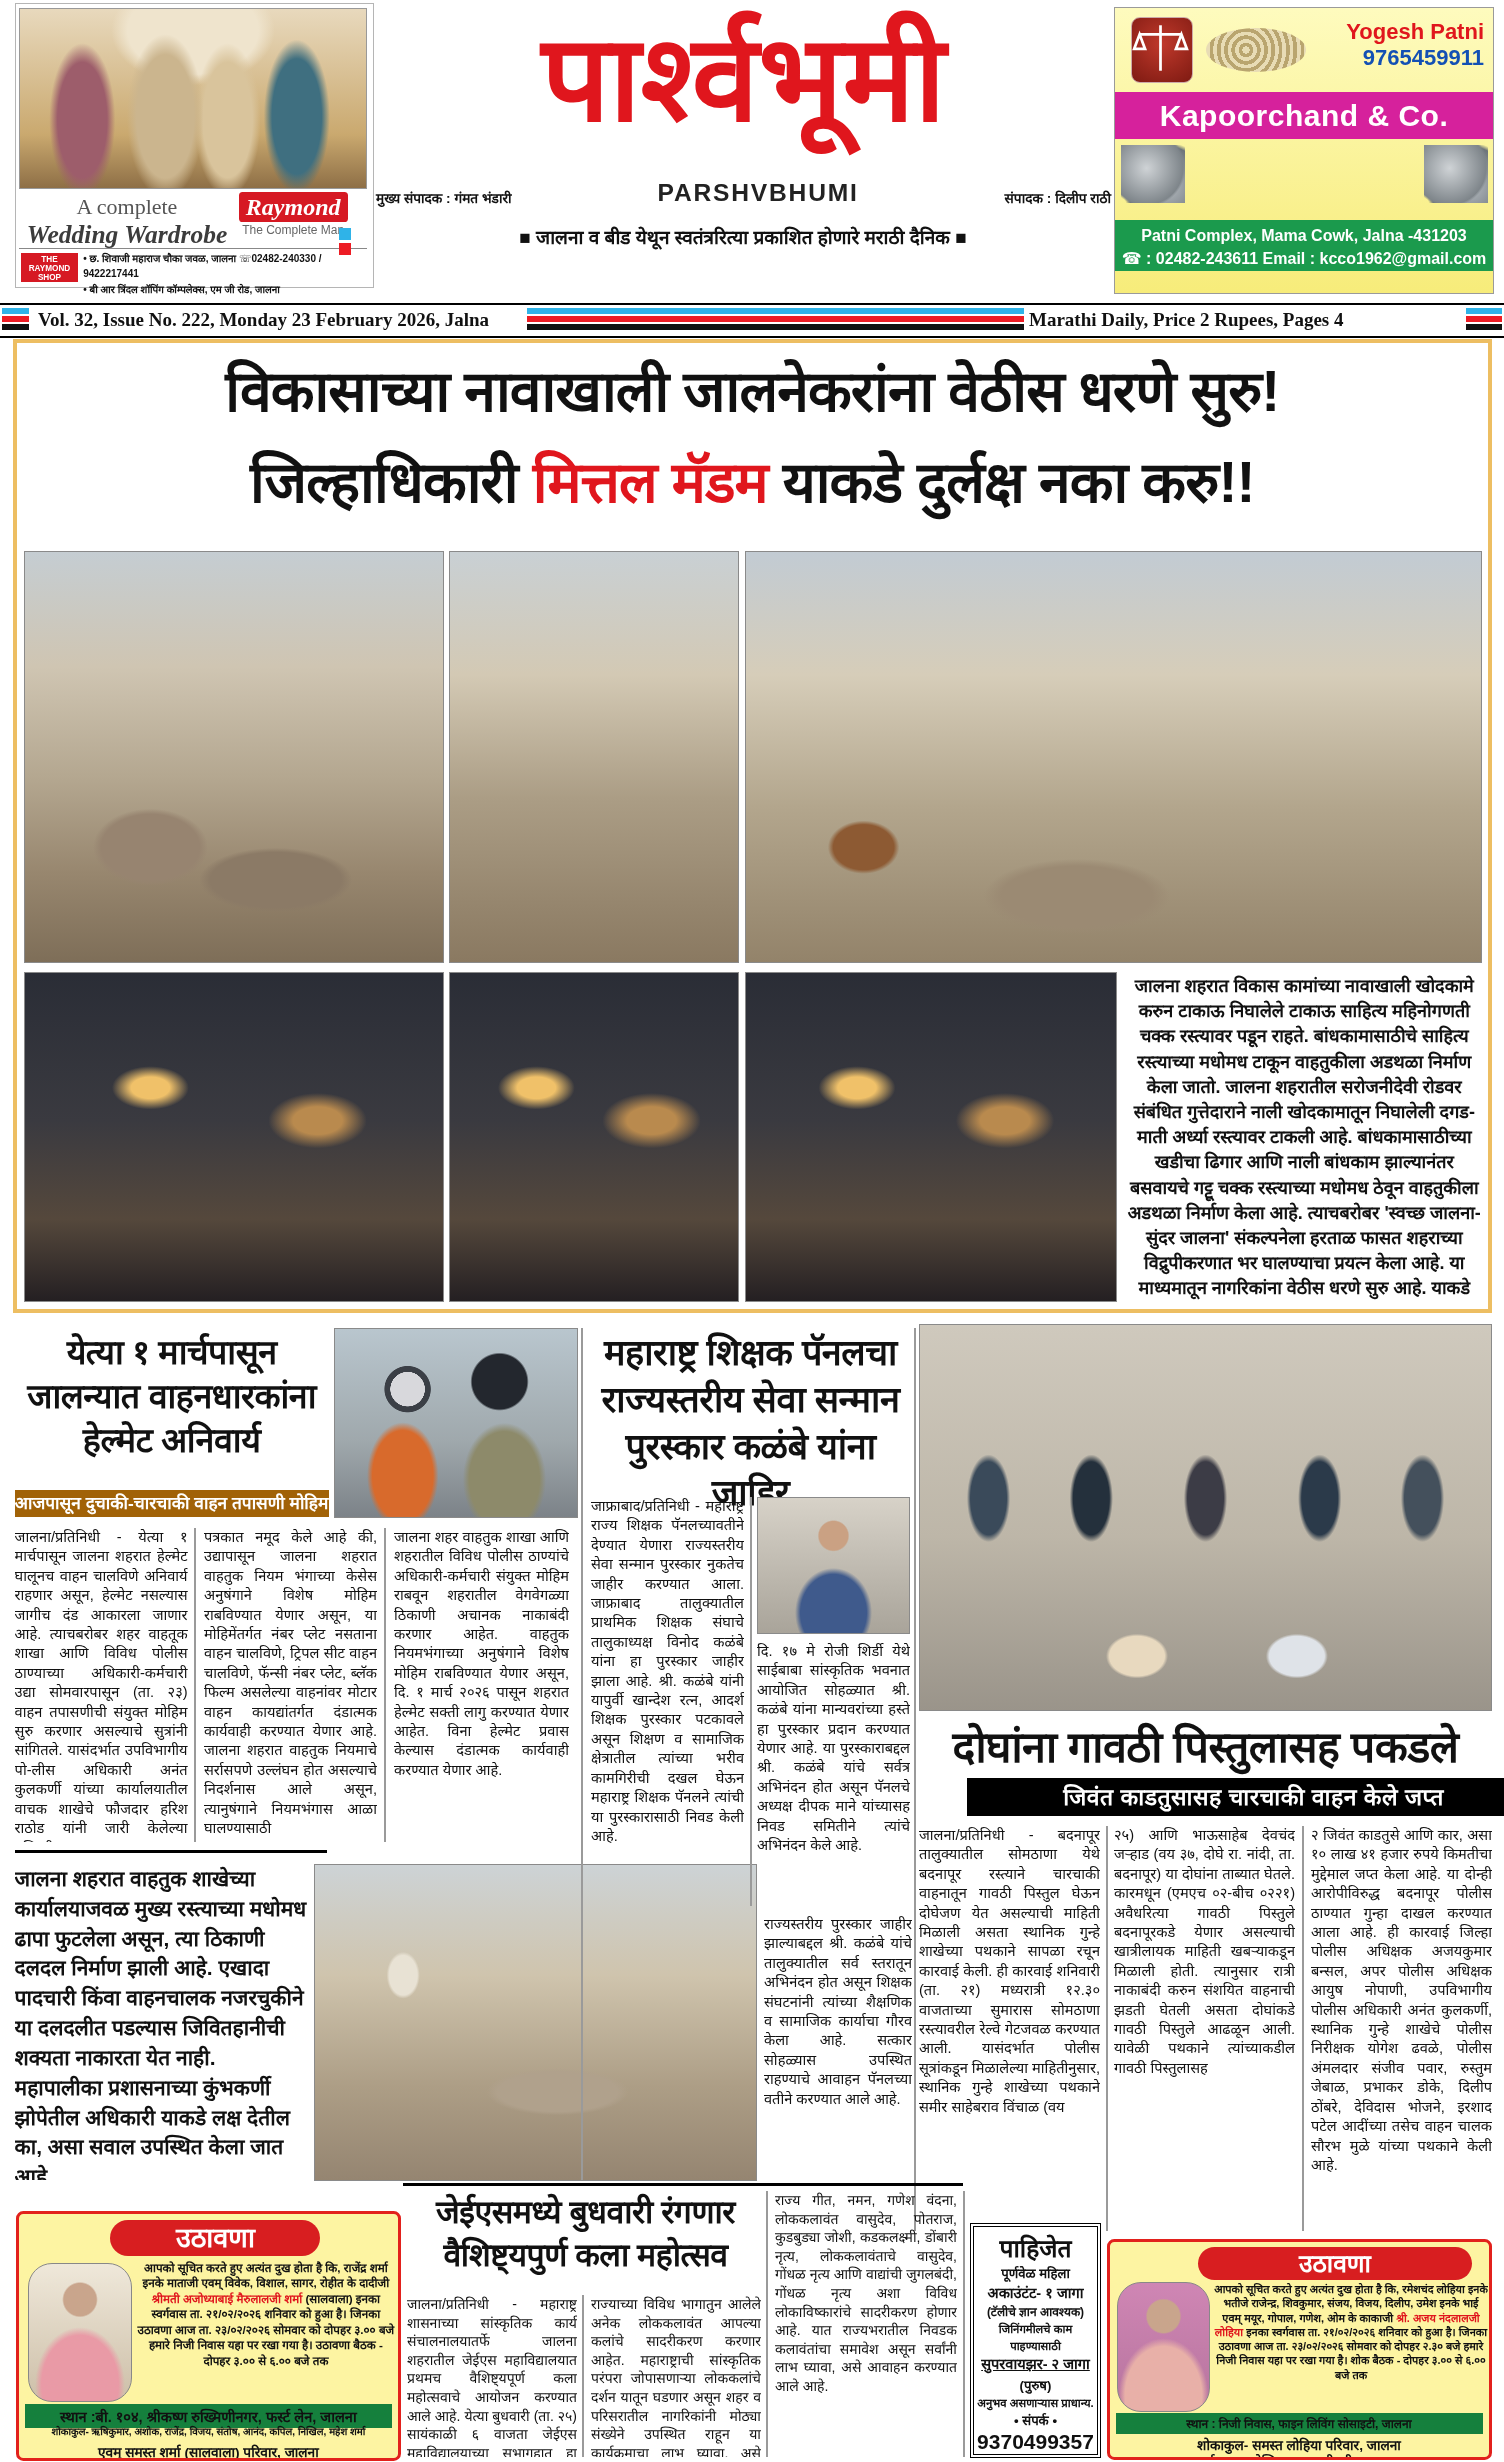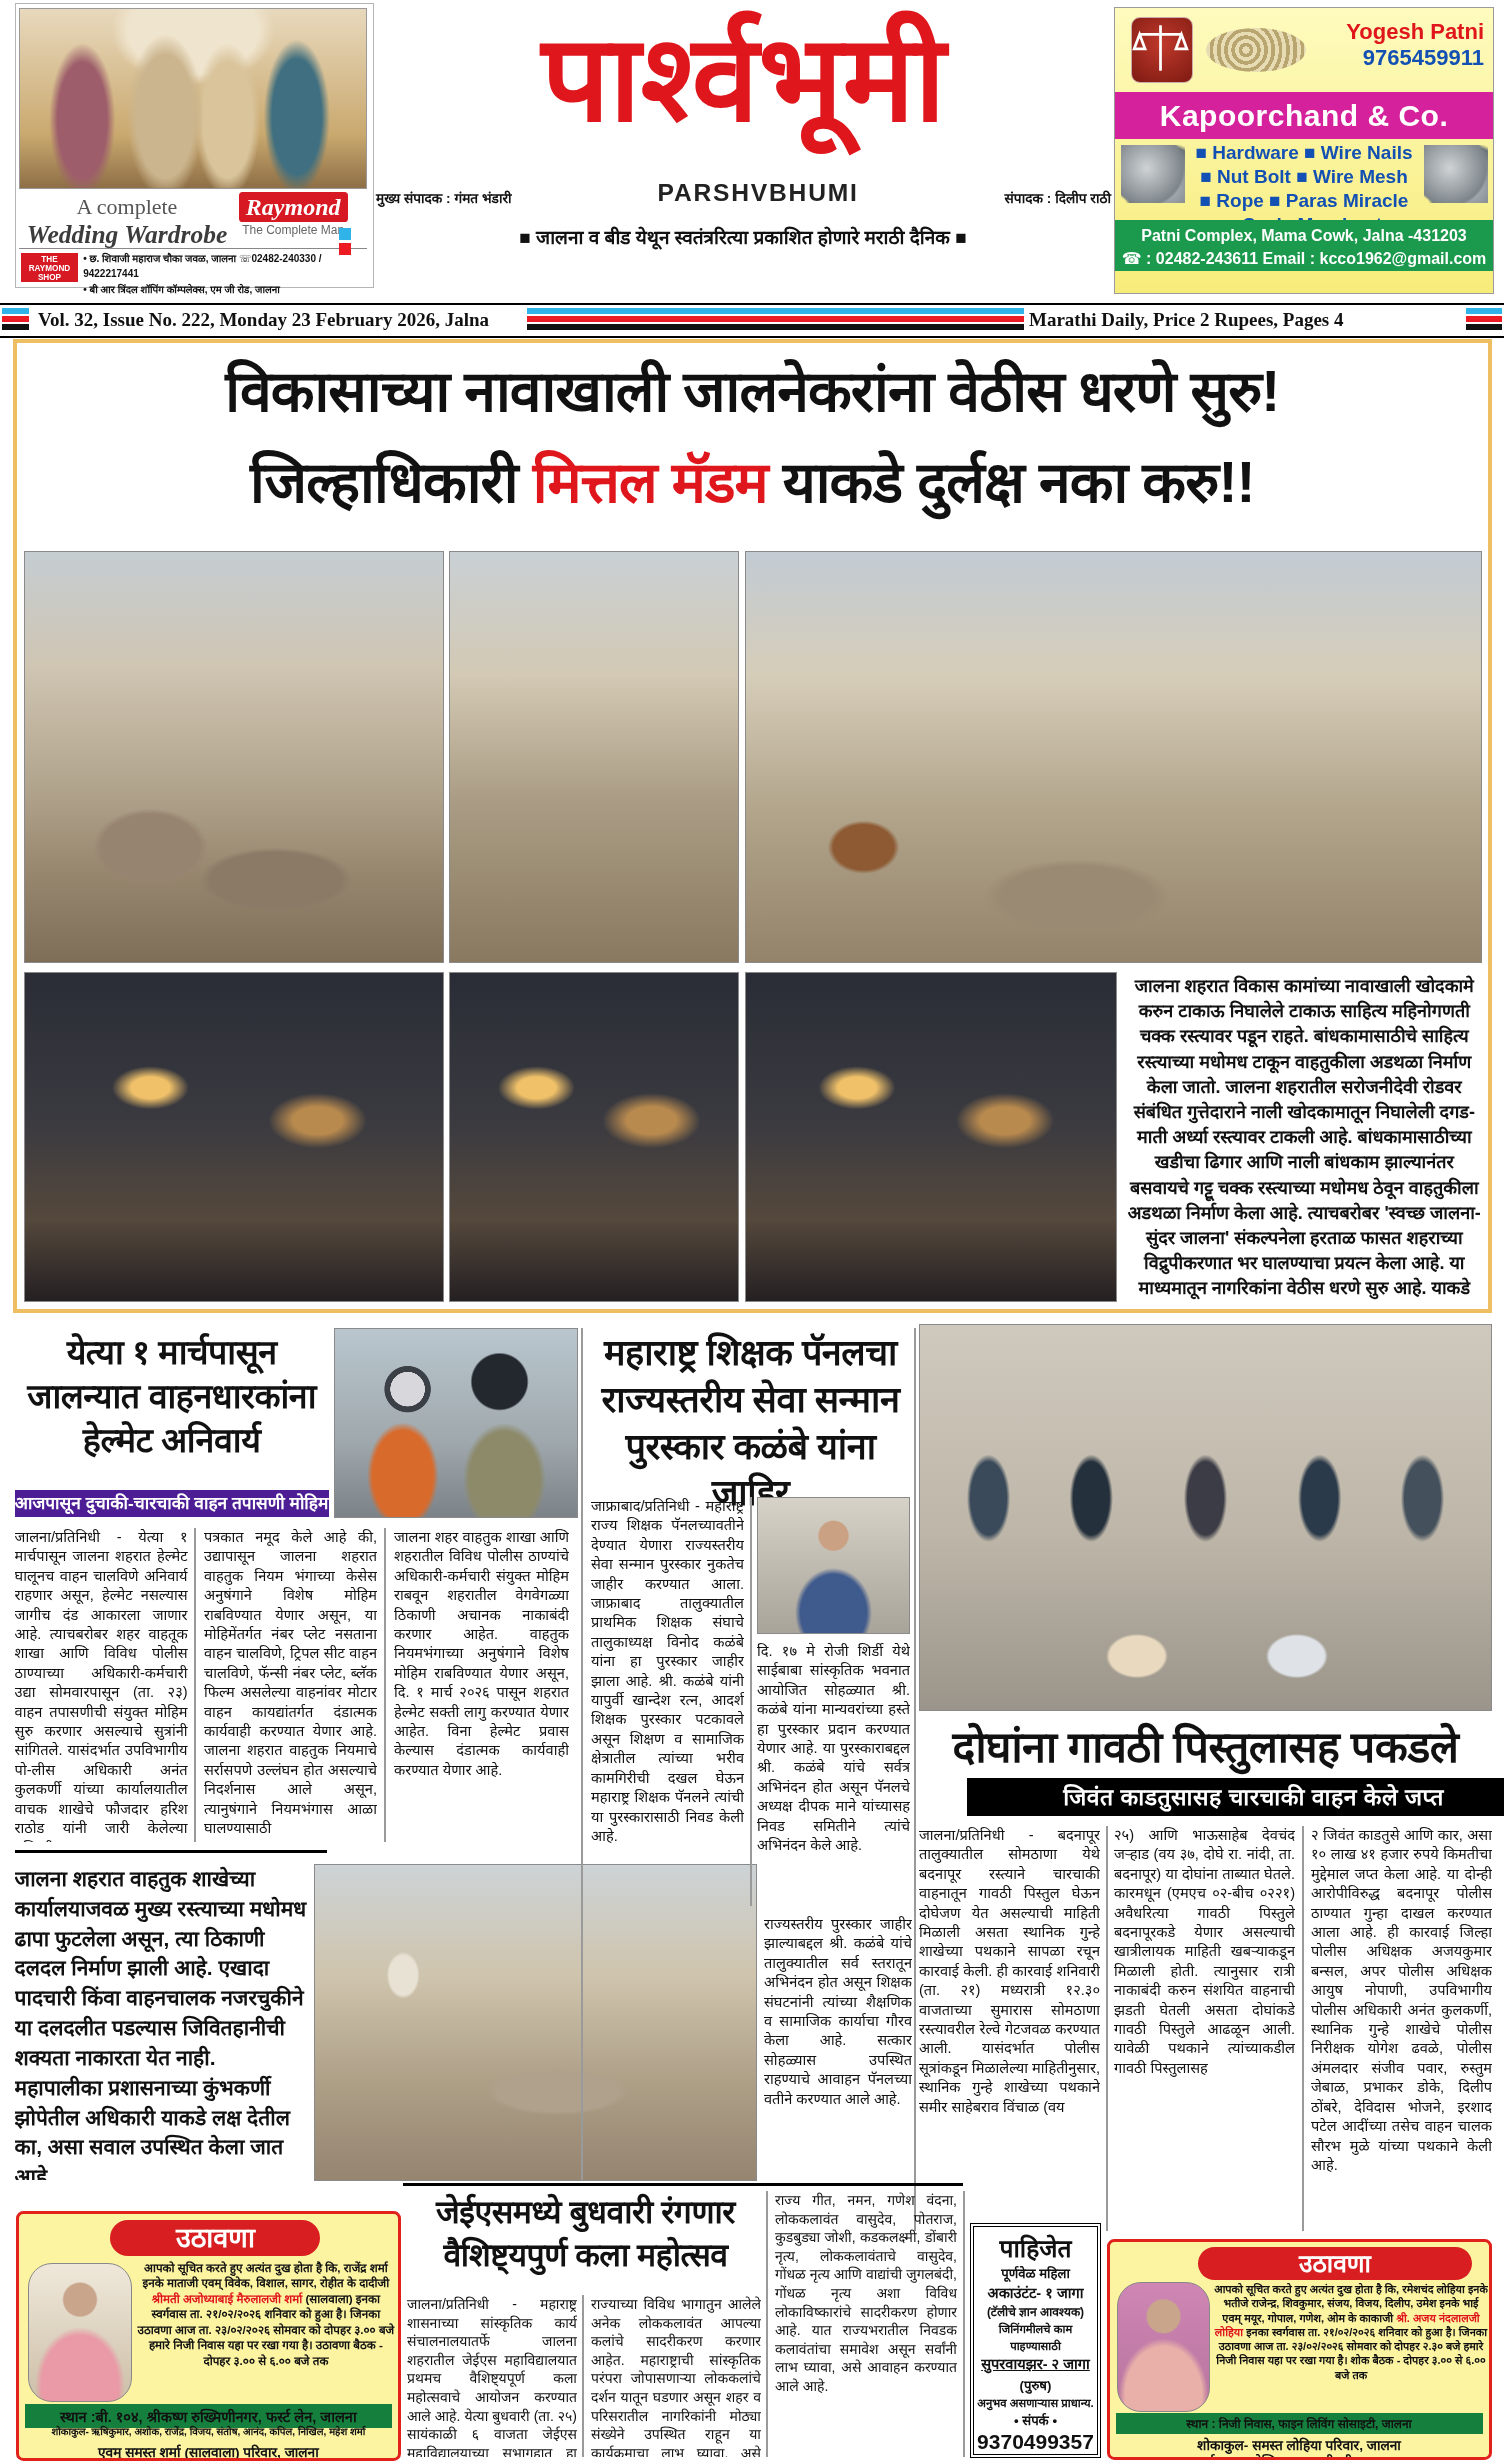--- a/index.html
+++ b/index.html
@@ -73,21 +73,21 @@
   .streetcow{background:
       radial-gradient(55px 41px at 18% 70%,#8d5a33 0 55%,transparent 65%),
       radial-gradient(128px 55px at 45% 82%,#9b9late08573 0 55%,transparent 68%),
       linear-gradient(180deg,#c2cbd3 0%,#d6cdb9 30%,#b3a68d 62%,#93836a 100%);}
   .night{background:
       radial-gradient(64px 36px at 30% 35%,#f0c169 0 30%,transparent 60%),
       radial-gradient(82px 46px at 70% 45%,#b98a4e 0 30%,transparent 60%),
       linear-gradient(180deg,#2a2d36 0%,#3a3a40 45%,#55483c 75%,#241f22 100%);}
   
   .secHead{font-weight:900;text-align:center;letter-spacing:-0.5px;}
-  .bluebanner{position:absolute;background:#4c1d95;color:#fff;font-weight:bold;font-size:17.3px;
+  .bluebanner{position:absolute;background:#a16207;color:#fff;font-weight:bold;font-size:17.3px;
               text-align:center;line-height:27px;}
   .helmetphoto{background:
       radial-gradient(38px 38px at 30% 32%,#d8d8dc 0 45%,#3b3f46 46% 60%,transparent 62%),
       radial-gradient(47px 47px at 68% 28%,#23272e 0 58%,transparent 62%),
       radial-gradient(55px 82px at 28% 78%,#d86a2c 0 55%,transparent 65%),
       radial-gradient(64px 87px at 70% 80%,#8d8a6a 0 55%,transparent 65%),
       linear-gradient(180deg,#b9c6ce,#9fa8ac 60%,#7c8288);}
   .potholeNote{font-size:21px;line-height:1.42;font-weight:bold;overflow:hidden;}
   .roadphoto{background:
       radial-gradient(109px 36px at 55% 72%,#b0a18c 0 55%,transparent 65%),
@@ -177,26 +177,20 @@
         </svg>
     </div>
     <div class="ropeimg"></div>
     <div style="position:absolute;right:9px;top:11px;text-align:right;">
       <div style="color:#e0161d;font-weight:bold;font-size:22px;">Yogesh Patni</div>
       <div style="color:#1350b4;font-weight:bold;font-size:22px;">9765459911</div>
     </div>
     <div class="kapband">Kapoorchand &amp; Co.</div>
     <div class="nails" style="left:5.5px;top:137px;"></div>
     <div class="nails" style="right:5.5px;top:137px;"></div>
-    <div class="kapitems">
-      <div>■ Hardware ■ Wire Nails</div>
-      <div>■ Nut Bolt ■ Wire Mesh</div>
-      <div>■ Rope ■ Paras Miracle</div>
-      <div>■ Scale Merchant</div>
-    </div>
     <div class="kapgreen">
       <div>Patni Complex, Mama Cowk, Jalna -431203</div>
       <div>☎ : 02482-243611 Email : kcco1962@gmail.com</div>
     </div>
   </div>
 
   <div class="abs datebar">
     <div class="stripes" style="left:1.8px;width:27px;">
         <div class="s cy"></div>
         <div class="s rd"></div>

